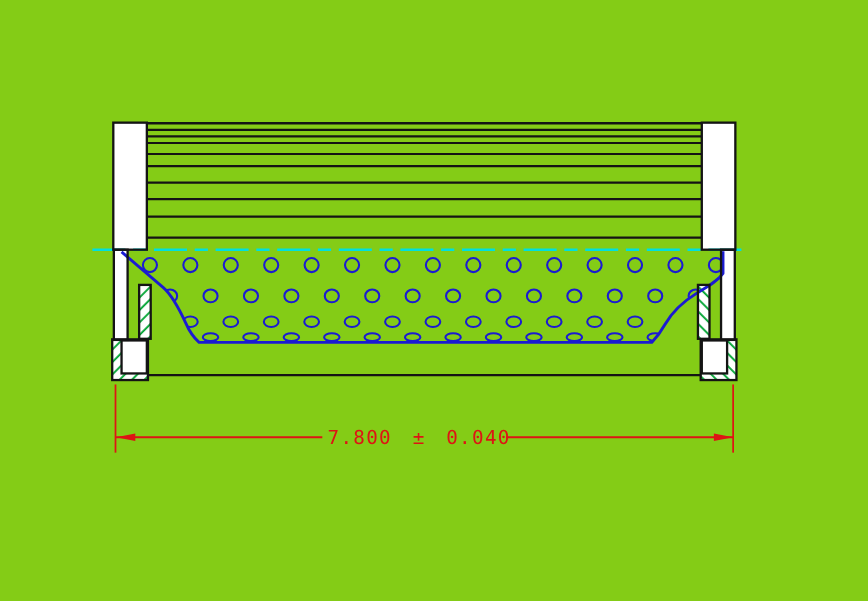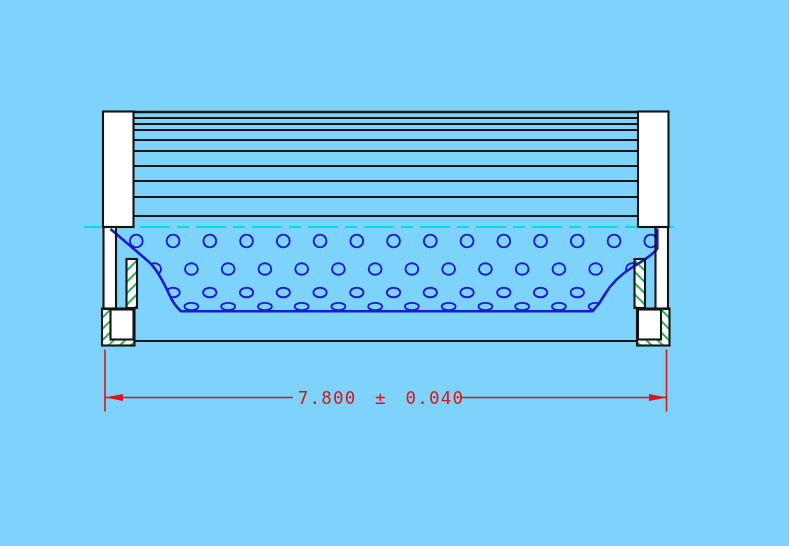--- a/index.html
+++ b/index.html
@@ -1,19 +1,19 @@
 <!DOCTYPE html>
 <html><head>
 <meta charset="utf-8">
 <style>
   html,body{margin:0;padding:0;background:#ffffff;}
   .canvas{
     position:relative;
     width:789px;height:546px;
-    background:#7dd3fc;
+    background:#84cc16;
     overflow:hidden;
     font-family:"Liberation Sans", sans-serif;
   }
   .canvas svg{display:block;width:789px;height:546px;}
   .dim-text{
     font-family:"DejaVu Sans Mono","Liberation Mono",monospace;
     font-size:17.5px;
     letter-spacing:1.2px;
     word-spacing:7px;
   }

